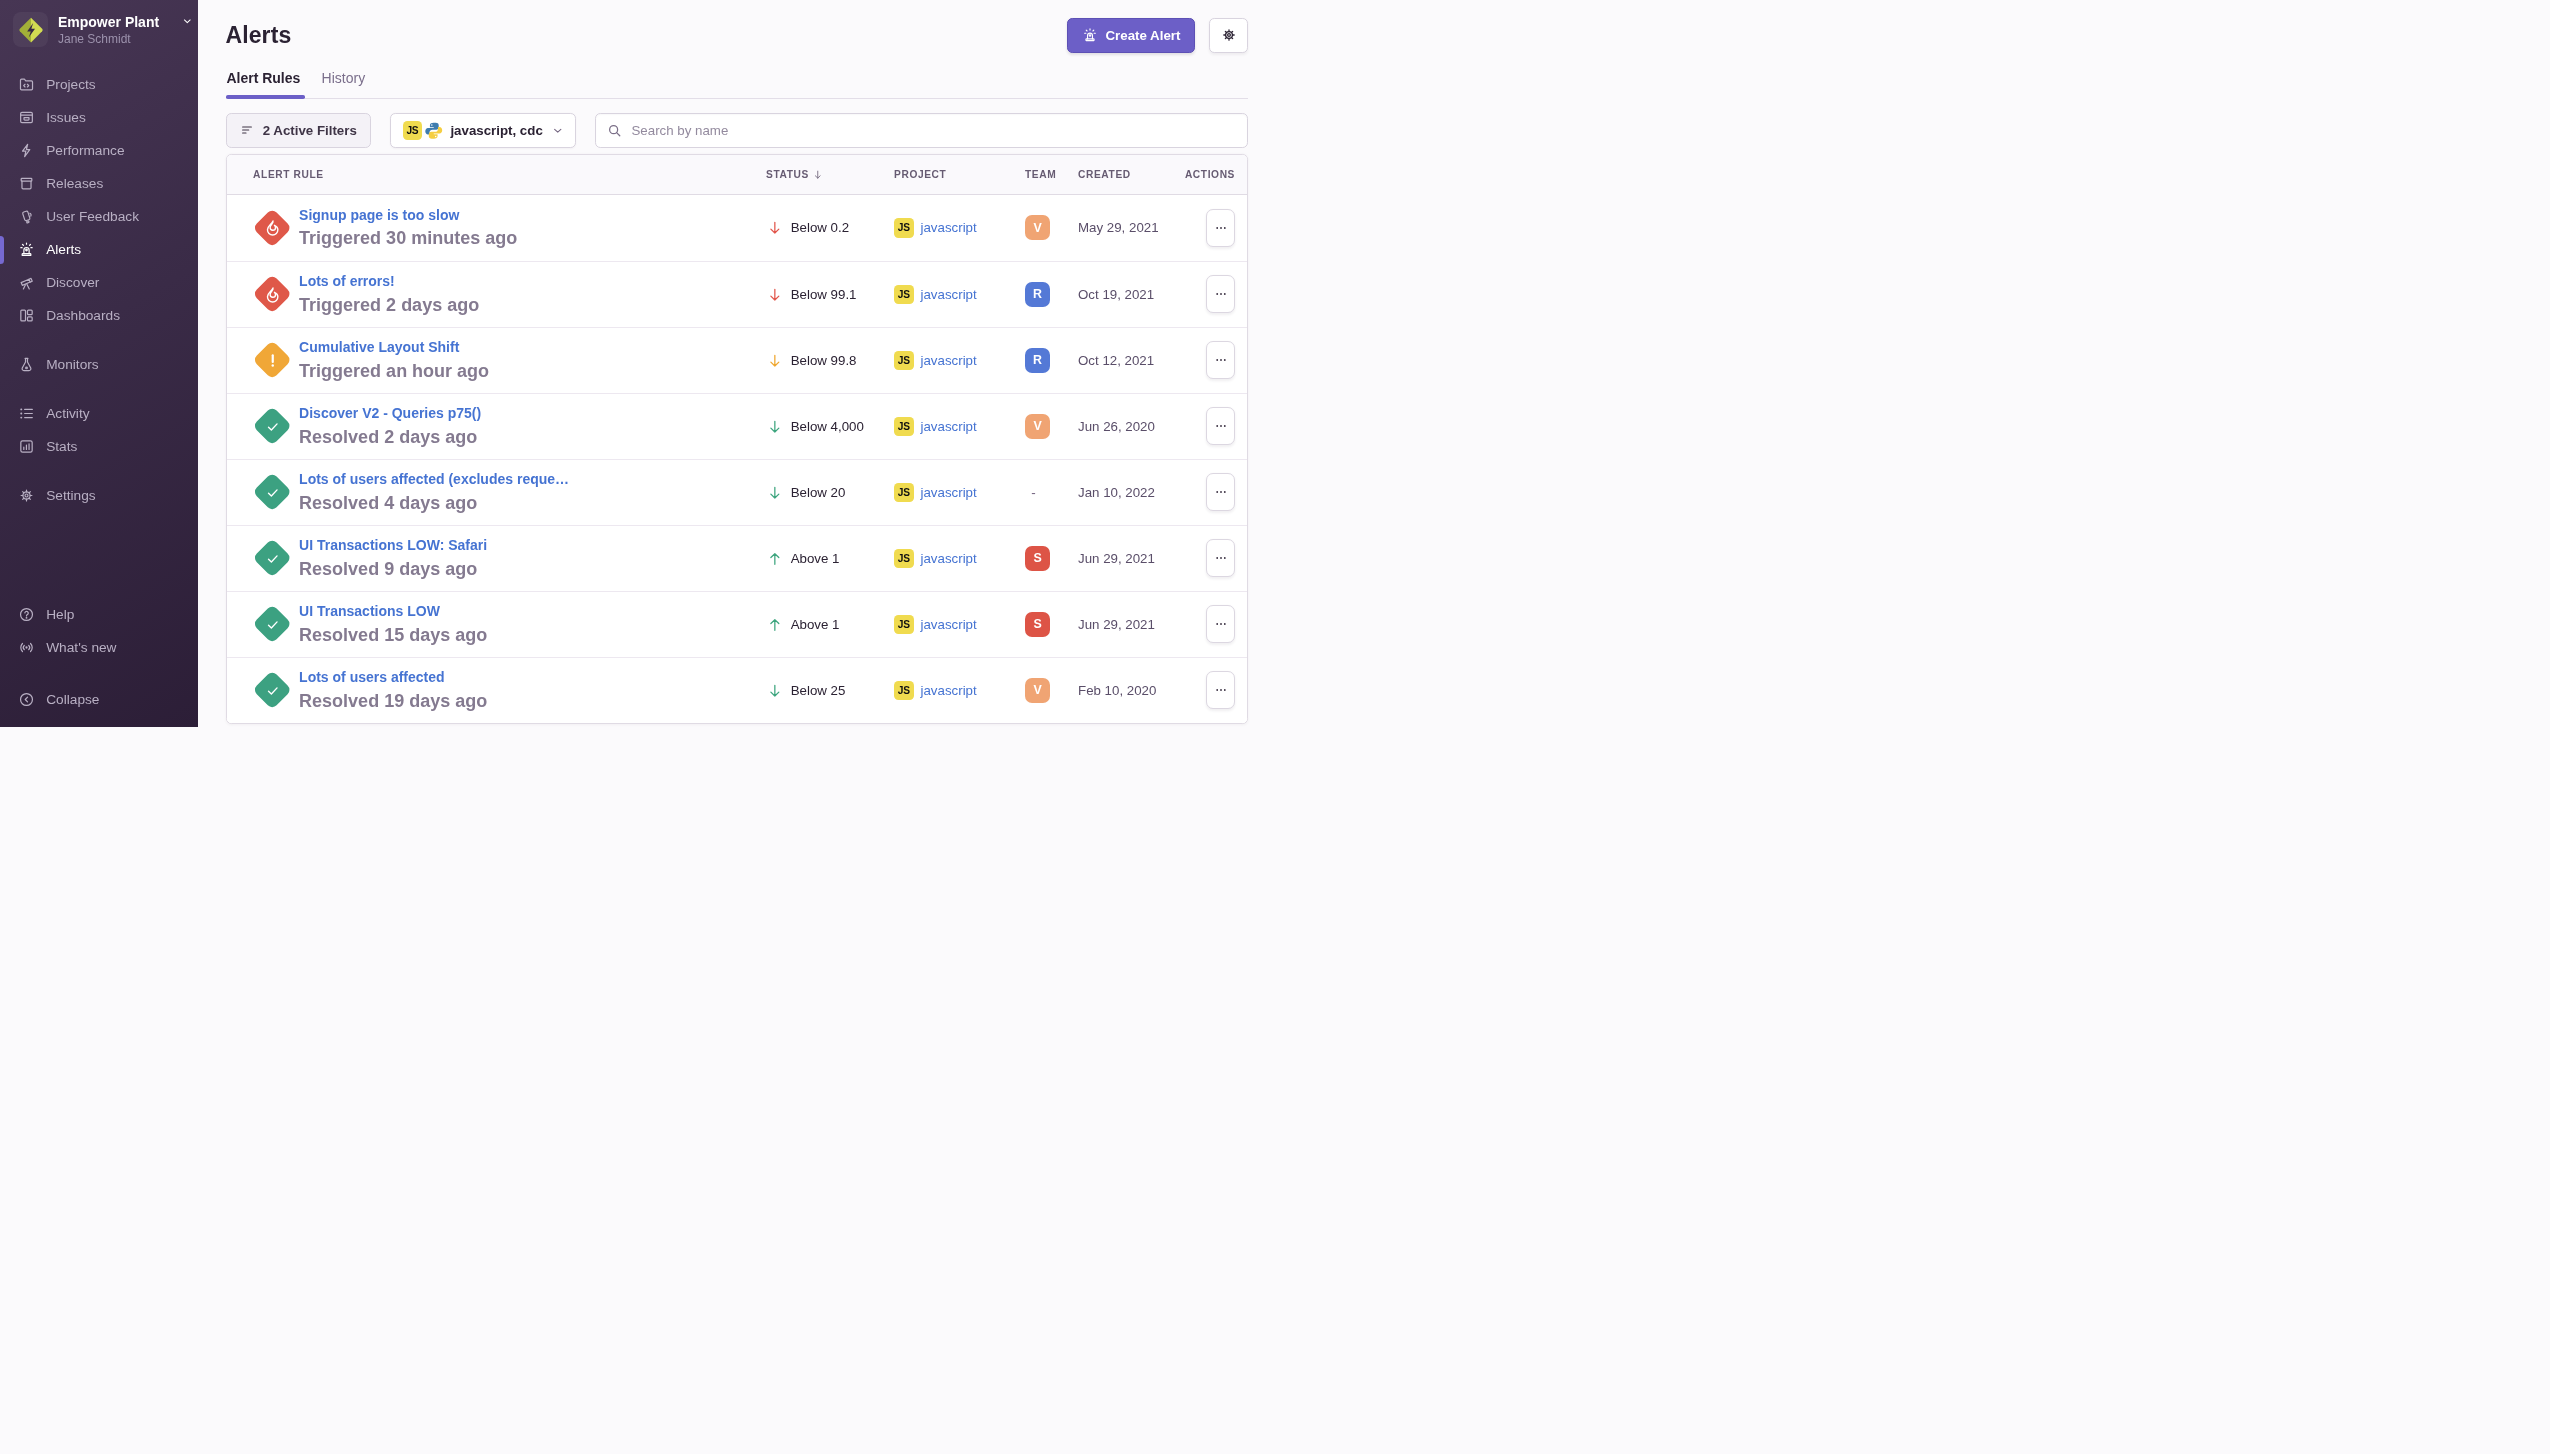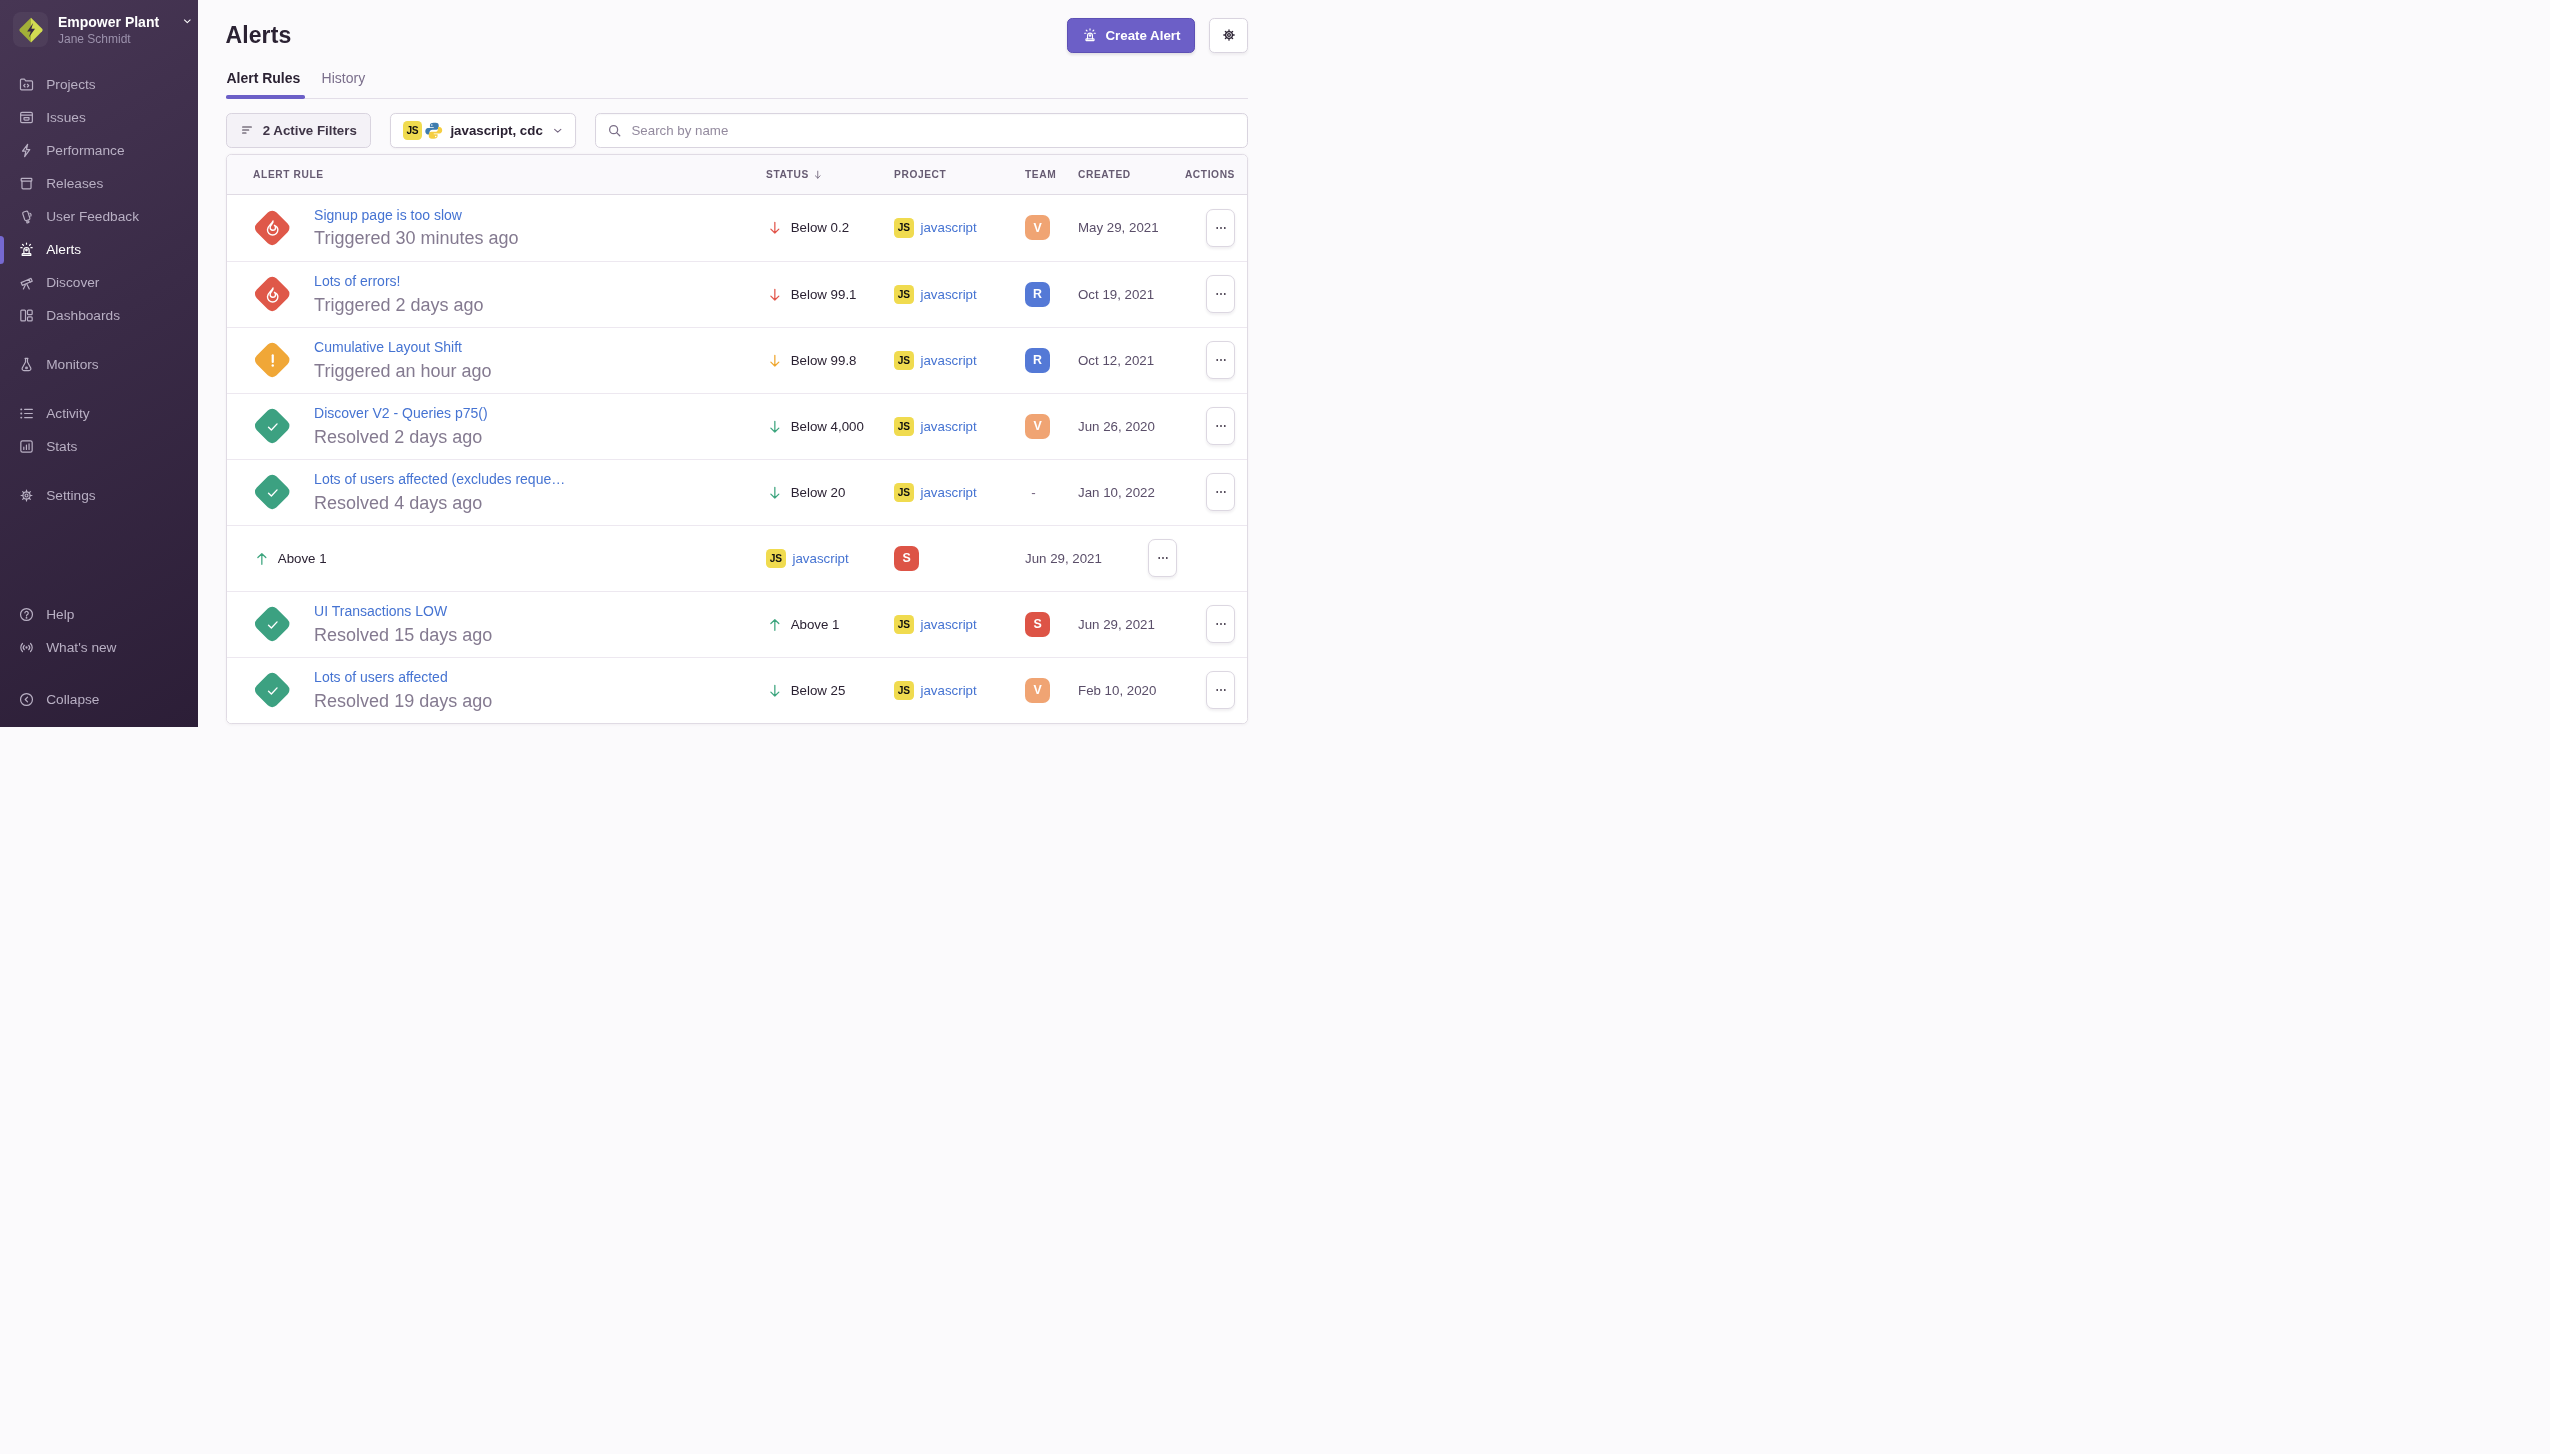--- a/index.html
+++ b/index.html
@@ -124,21 +124,21 @@
   .t-head{ height:40px; background:#FAF9FC; border-bottom:0.9px solid var(--border); }
   .th{
     font-size:10.2px; font-weight:700; letter-spacing:.06em; text-transform:uppercase;
     color:#665B72; display:flex; align-items:center; gap:3.5px; cursor:pointer;
   }
   .th.col-actions{ justify-content:flex-end; }
   .th .sort{ width:11.5px; height:11.5px; display:inline-flex; color:#665B72; }
   .row{ height:66px; background:#fff; }
   .row + .row{ border-top:0.9px solid #EDE8F0; }
   .cell{ display:flex; align-items:center; min-width:0; }
-  .cell-rule{ gap:22px; padding-right:21px; }
+  .cell-rule{ gap:7px; padding-right:21px;font-weight:bold; }
   .diamond{ position:relative; width:39px; height:39px; flex:none; display:flex; align-items:center; justify-content:center; }
   .dsq{ position:absolute; inset:5.3px; border-radius:6.2px; transform:rotate(45deg); }
   .dicon{ position:relative; width:19.5px; height:19.5px; color:#fff; display:inline-flex; }
   .dicon svg{ width:100%; height:100%; }
   .rule-text{ min-width:0; }
   .rule-title{
     display:block; font-size:14px; color:var(--link); text-decoration:none; cursor:pointer;
     white-space:nowrap; overflow:hidden; text-overflow:ellipsis; max-width:100%;
   }
   .rule-sub{ font-size:18px; color:var(--subtitle); margin-top:5.3px; white-space:nowrap; }
@@ -658,20 +658,34 @@
                   <svg viewBox="0 0 24 24">
                     <circle cx="5.5" cy="12" r="1.6" style="fill:currentColor;stroke:none"></circle>
                     <circle cx="12" cy="12" r="1.6" style="fill:currentColor;stroke:none"></circle>
                     <circle cx="18.5" cy="12" r="1.6" style="fill:currentColor;stroke:none"></circle>
                   </svg>
                 </span>
               </button>
             </div>
           </div>
           <div class="row gridcols">
+            <div class="cell cell-rule">
+              <span class="diamond">
+                <span class="dsq" style="background: rgb(60, 161, 129);"></span>
+                <span class="dicon">
+                  <svg viewBox="0 0 24 24" fill="none" stroke="currentColor" stroke-width="1.7" stroke-linecap="round" stroke-linejoin="round">
+                    <path d="m6.8 12.7 3.5 3.4 7-7.6"></path>
+                  </svg>
+                </span>
+              </span>
+              <div class="rule-text">
+                <a class="rule-title" href="#">UI Transactions LOW: Safari</a>
+                <div class="rule-sub">Resolved 9 days ago</div>
+              </div>
+            </div>
             <div class="cell cell-status">
               <span class="arrow" style="color: rgb(61, 165, 126);">
                 <svg viewBox="0 0 24 24" fill="none" stroke="currentColor" stroke-width="1.7" stroke-linecap="round" stroke-linejoin="round">
                   <path d="M12 19.5V5M6.6 10.2 12 5l5.4 5.2"></path>
                 </svg>
               </span>
               <span>Above 1</span>
             </div>
             <div class="cell cell-project">
               <span class="js-badge">JS</span>

